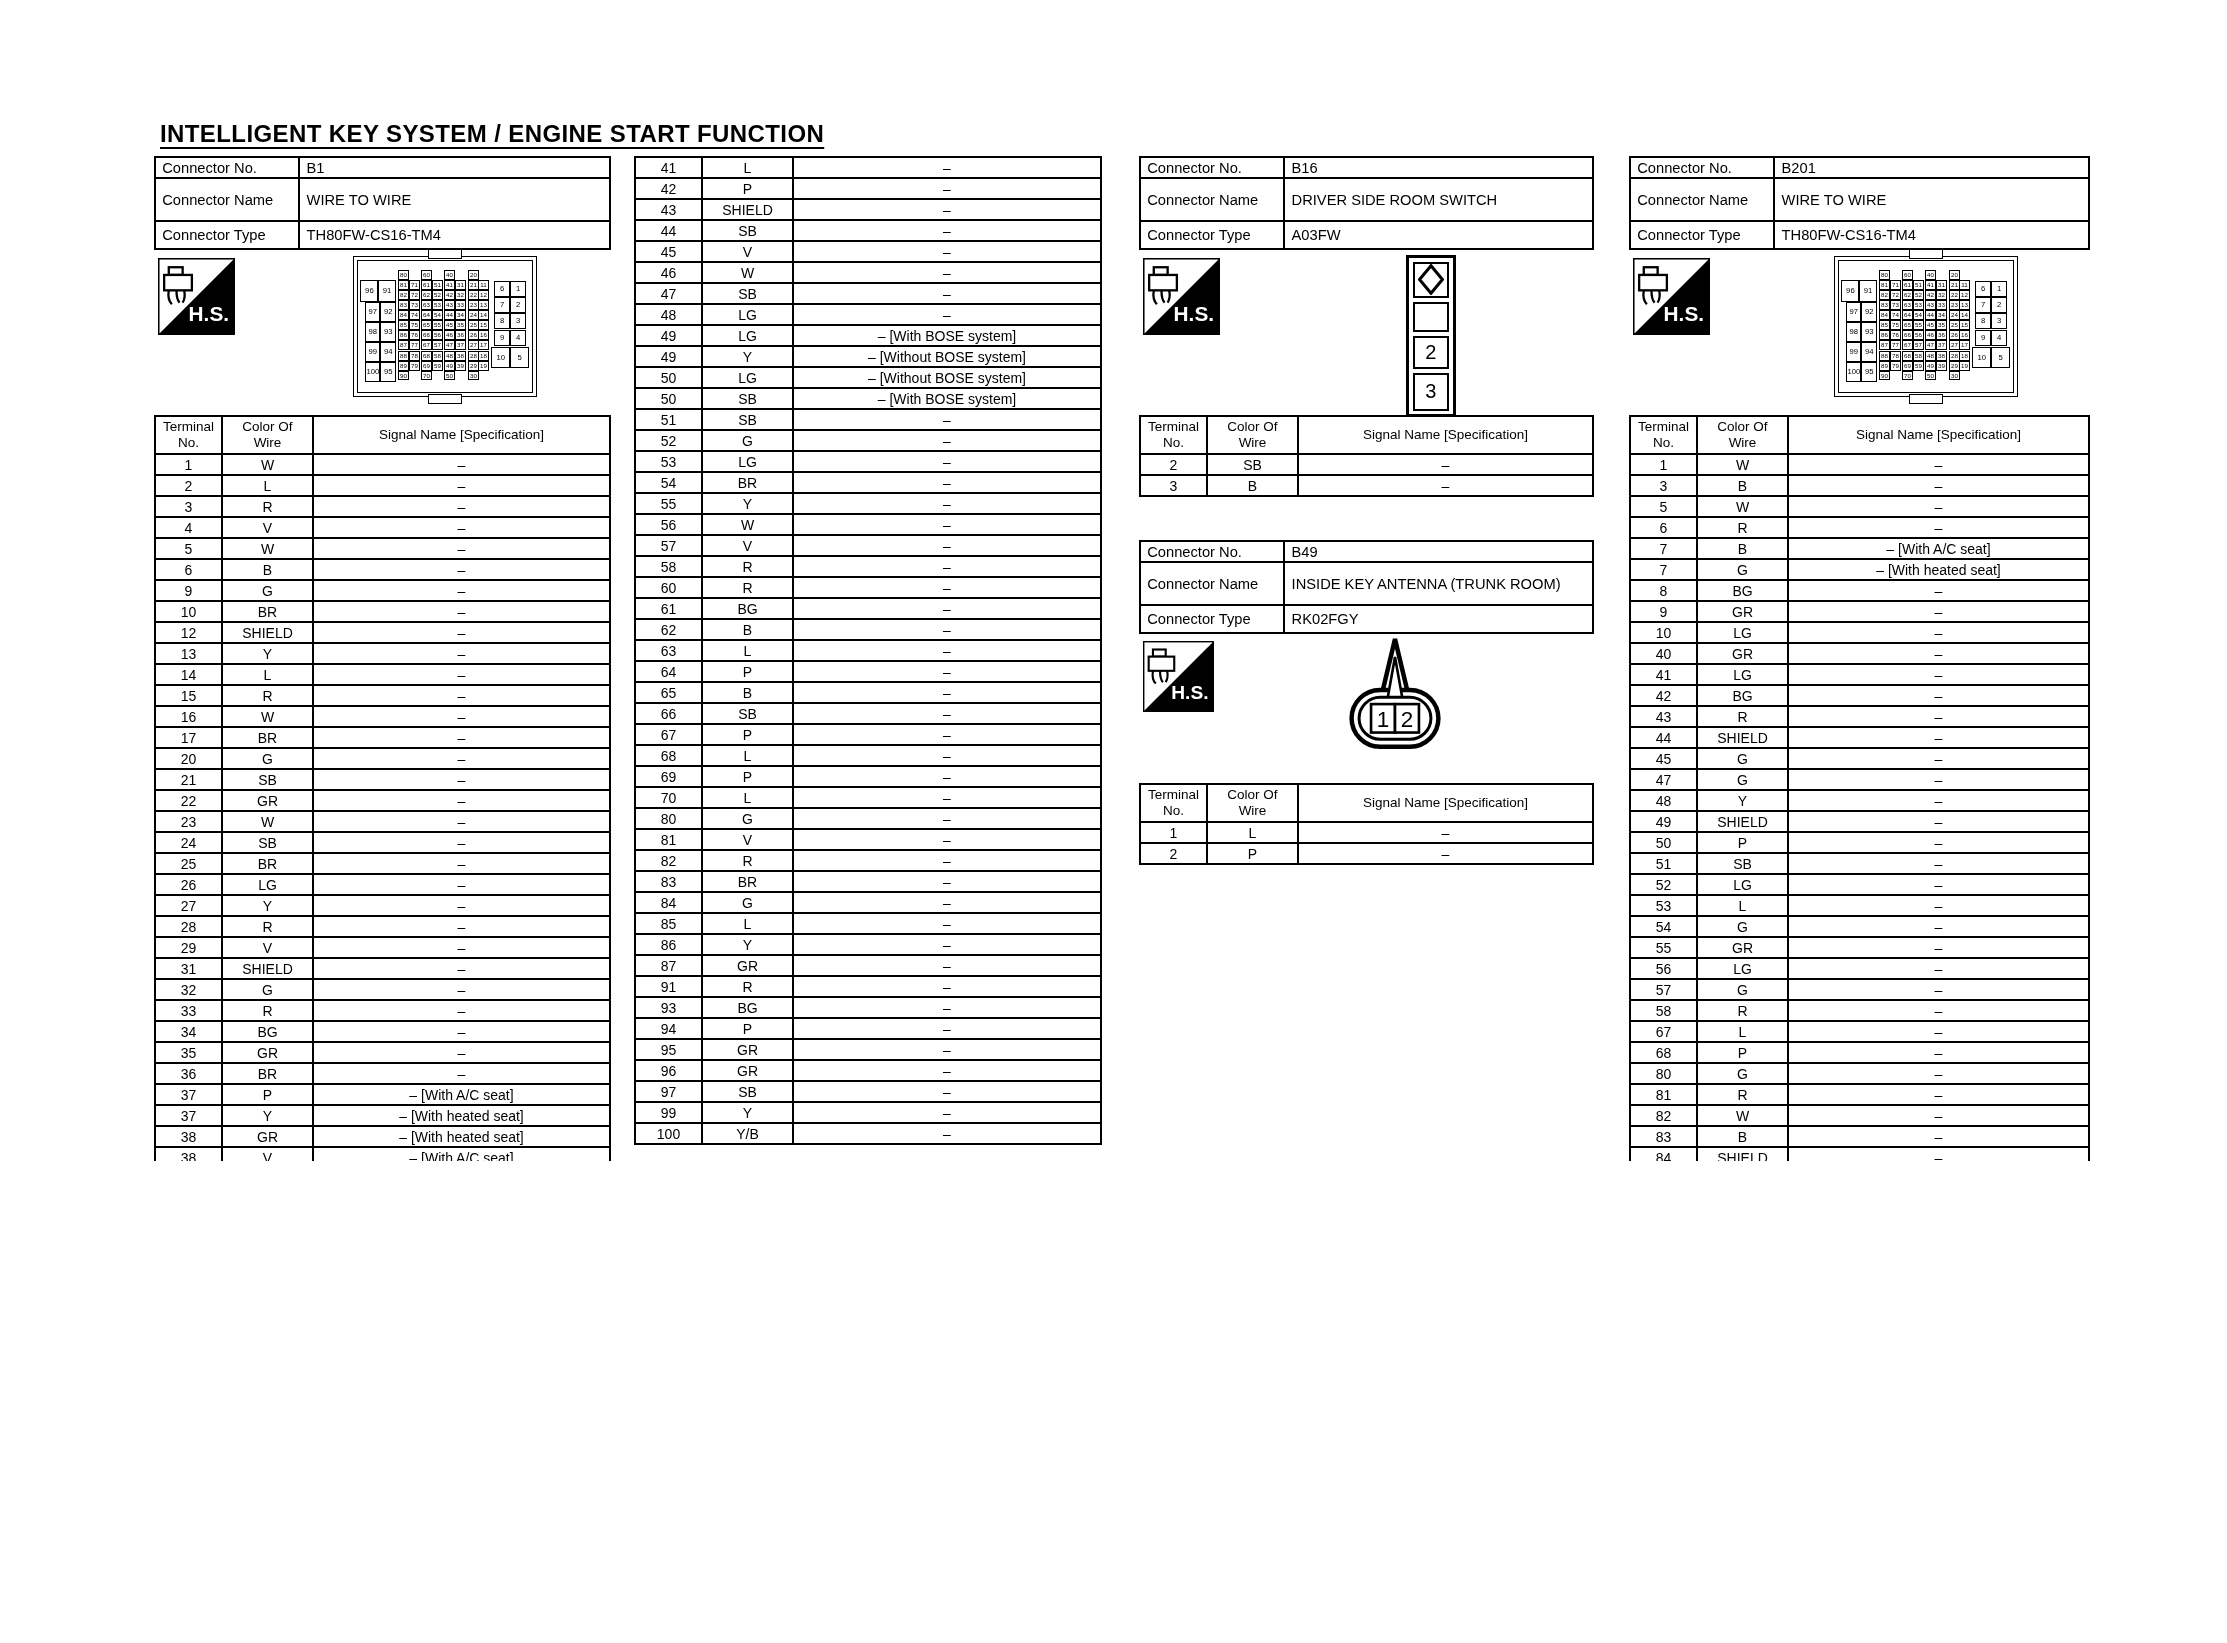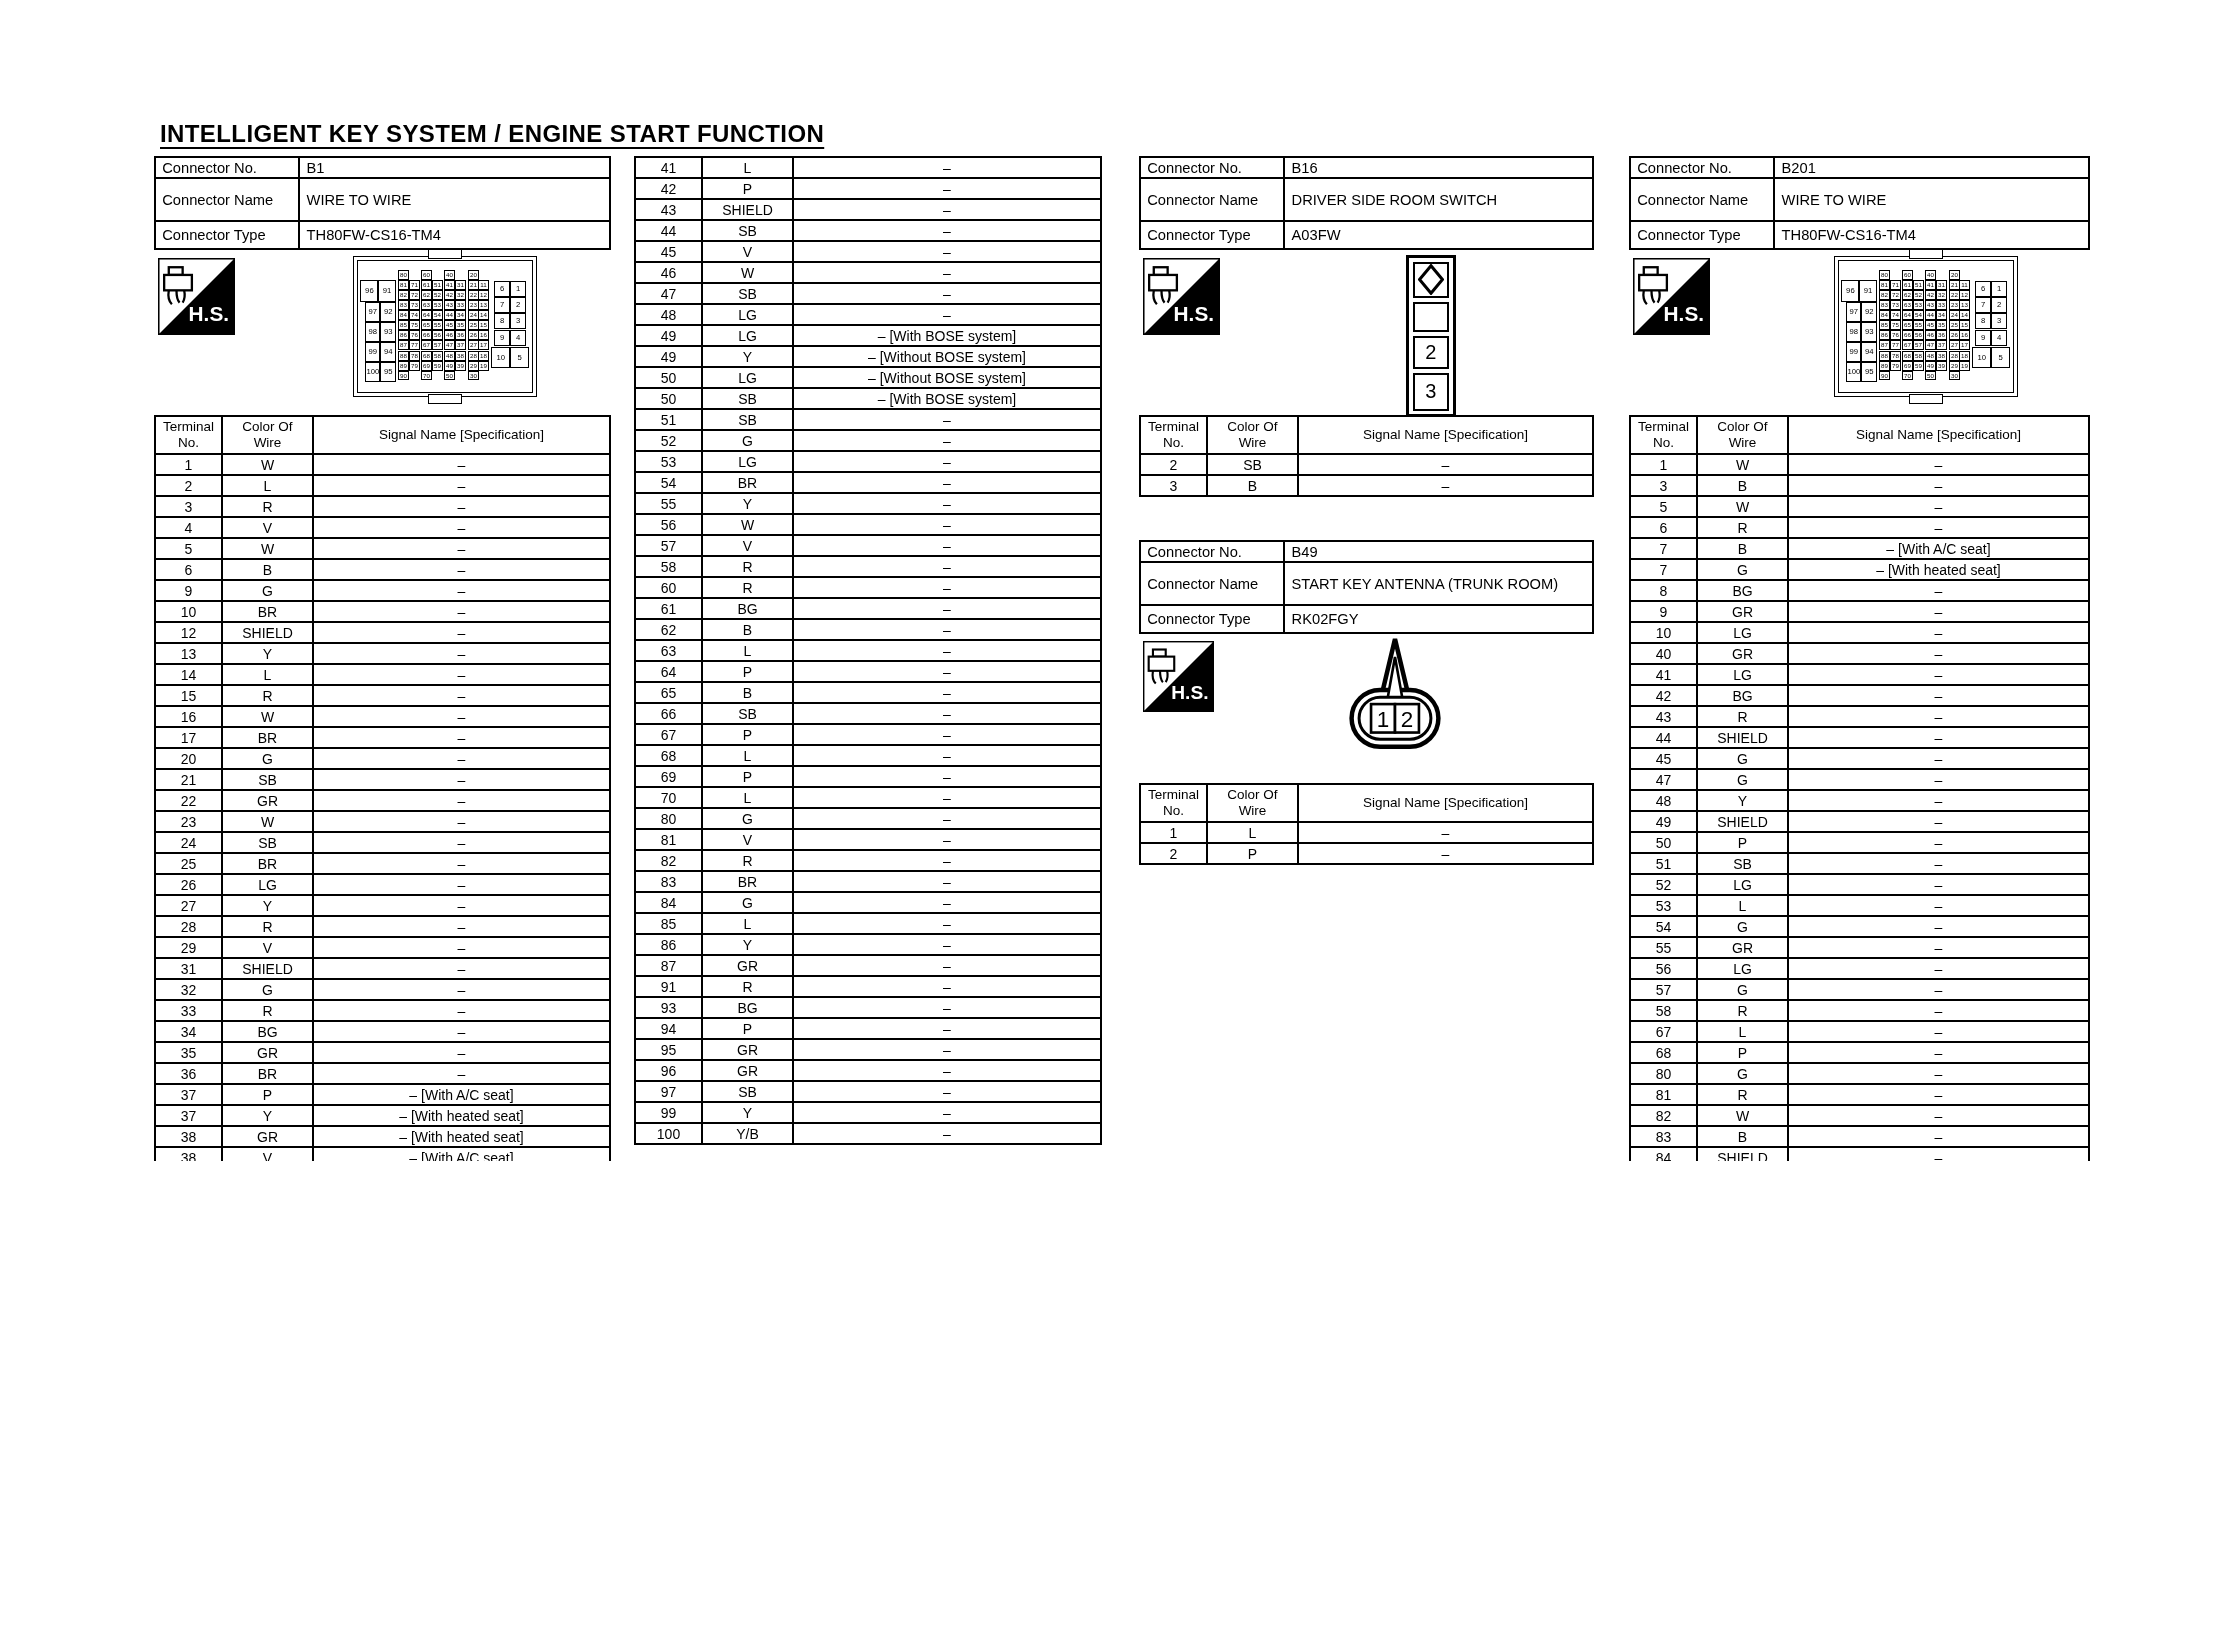--- a/index.html
+++ b/index.html
@@ -698,21 +698,21 @@
     </table>
 
     <table class="info" style="position:absolute;top:384px;">
       <tbody>
           <tr class="r1">
             <td class="il">Connector No.</td>
                      <td class="iv">B49</td>
           </tr>
       <tr class="r2">
             <td class="il">Connector Name</td>
-                     <td class="iv">START KEY ANTENNA (TRUNK ROOM)</td>
+                     <td class="iv">INSIDE KEY ANTENNA (TRUNK ROOM)</td>
           </tr>
       <tr class="r3">
             <td class="il">Connector Type</td>
                      <td class="iv">RK02FGY</td>
           </tr>
     </tbody>
       </table>
 
     <svg class="hs" style="left:3.9px;top:485px;width:71px;height:71px;" viewBox="0 0 100 100">
       <rect x="1" y="1" width="98" height="98" fill="#fff" stroke="#000" stroke-width="2"></rect>

